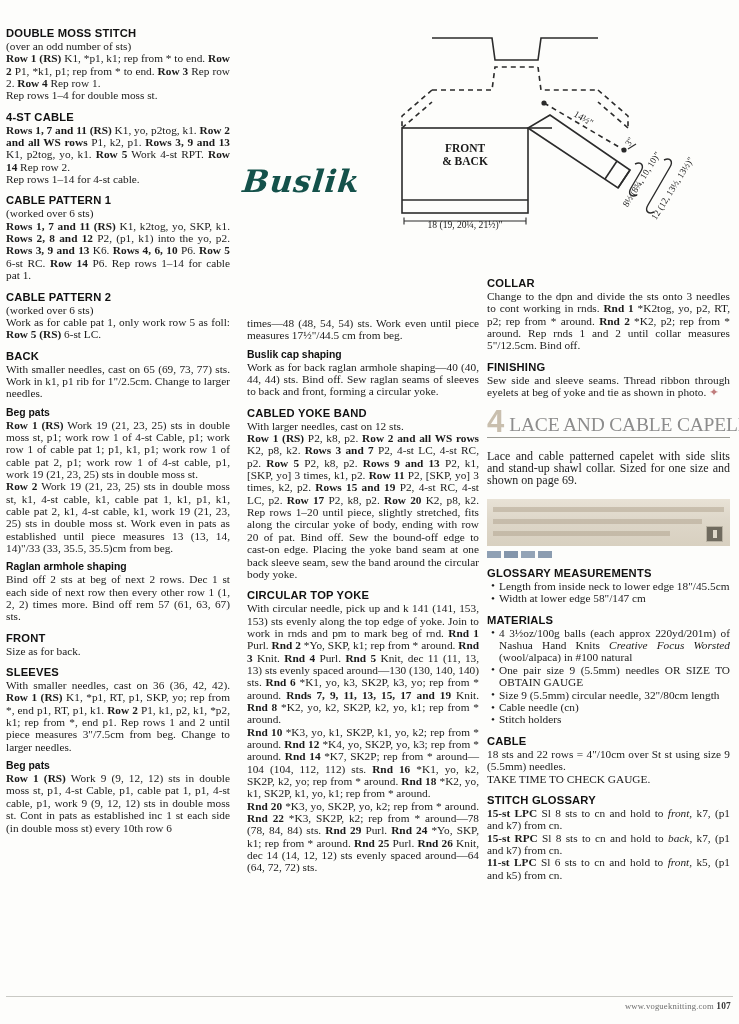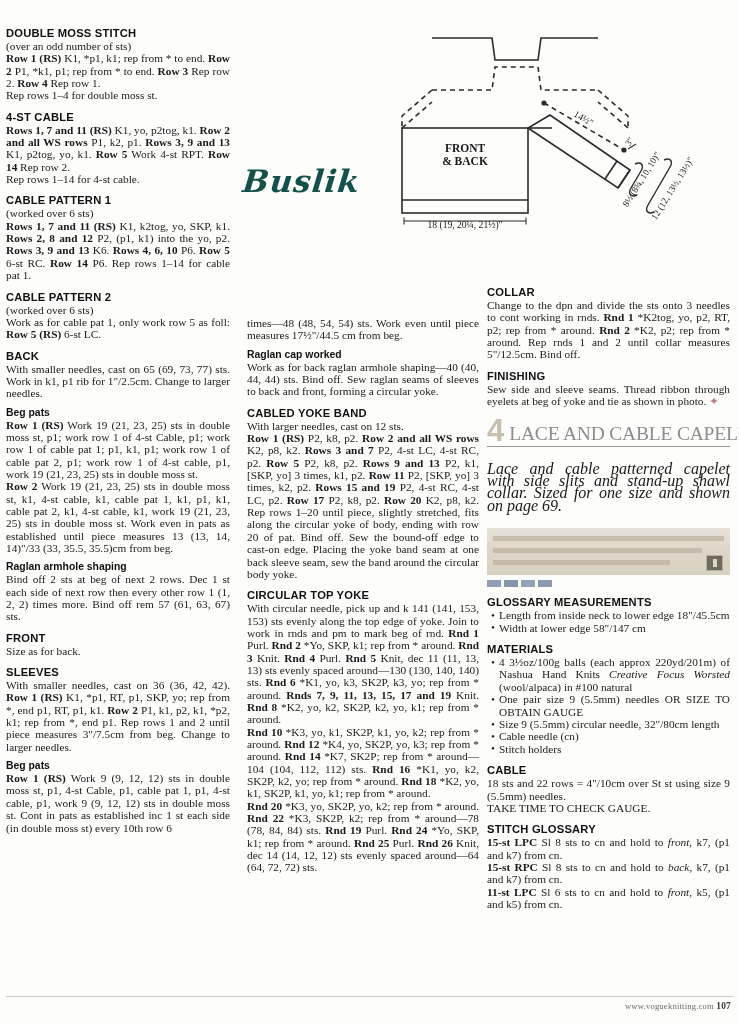--- a/index.html
+++ b/index.html
@@ -89,24 +89,23 @@
   }
   .pat-name{
     font-family:"Liberation Serif", serif;
     font-size:19.5px;
     line-height:1;
     color:#8d8d8d;
     letter-spacing:-.2px;
     white-space:nowrap;
   }
   .pat-desc{
-    font-size:16px;
+    font-size:12px;
     line-height:12.4px;
     text-align:justify;
-    font-style:italic;
   }
 
   
   .photo-strip{
     margin-top:10px;
     width:100%;
     height:47px;
     background:linear-gradient(180deg,#e8e2d6 0%,#ded7c9 45%,#d8d0c0 100%);
     position:relative;
     overflow:hidden;
@@ -163,21 +162,21 @@
   }
   #footer{
     position:absolute;right:8px;top:1001px;
     font-family:"Liberation Serif", serif;
     font-size:8.6px;
     color:#6d6d6d;
     letter-spacing:.2px;
   }
   #footer .pg{font-weight:bold;color:#3a3a3a;font-size:9.4px;}
 
-  .tight{margin-top:9px;}
+  .tight{margin-top:0;}
 </style>
 </head>
 <body>
 
 <div class="page">
 
   <div id="schematic">
     <svg width="345" height="245" viewBox="0 0 345 245" xmlns="http://www.w3.org/2000/svg">
       <g fill="none" stroke="#2b2b2b" stroke-width="1.6" stroke-linejoin="miter">
 
@@ -278,31 +277,31 @@
     <p class="body">With smaller needles, cast on 36 (36, 42, 42). <b>Row 1 (RS)</b> K1, *p1, RT, p1, SKP, yo; rep from *, end p1, RT, p1, k1. <b>Row 2</b> P1, k1, p2, k1, *p2, k1; rep from *, end p1. Rep rows 1 and 2 until piece measures 3"/7.5cm from beg. Change to larger needles.</p>
 
     <div class="h-sub">Beg pats</div>
     <p class="body"><b>Row 1 (RS)</b> Work 9 (9, 12, 12) sts in double moss st, p1, 4-st Cable, p1, cable pat 1, p1, 4-st cable, p1, work 9 (9, 12, 12) sts in double moss st. Cont in pats as established inc 1 st each side (in double moss st) every 10th row 6</p>
   </div>
 
   <div class="col" id="col2">
 
     <p class="body">times—48 (48, 54, 54) sts. Work even until piece measures 17½"/44.5 cm from beg.</p>
 
-    <div class="h-sub">Raglan cap worked</div>
+    <div class="h-sub">Buslik cap shaping</div>
     <p class="body">Work as for back raglan armhole shaping—40 (40, 44, 44) sts. Bind off. Sew raglan seams of sleeves to back and front, forming a circular yoke.</p>
 
     <div class="h-sec">CABLED YOKE BAND</div>
     <p class="body">With larger needles, cast on 12 sts.</p>
     <p class="body"><b>Row 1 (RS)</b> P2, k8, p2. <b>Row 2 and all WS rows</b> K2, p8, k2. <b>Rows 3 and 7</b> P2, 4-st LC, 4-st RC, p2. <b>Row 5</b> P2, k8, p2. <b>Rows 9 and 13</b> P2, k1, [SKP, yo] 3 times, k1, p2. <b>Row 11</b> P2, [SKP, yo] 3 times, k2, p2. <b>Rows 15 and 19</b> P2, 4-st RC, 4-st LC, p2. <b>Row 17</b> P2, k8, p2. <b>Row 20</b> K2, p8, k2. Rep rows 1–20 until piece, slightly stretched, fits along the circular yoke of body, ending with row 20 of pat. Bind off. Sew the bound-off edge to cast-on edge. Placing the yoke band seam at one back sleeve seam, sew the band around the circular body yoke.</p>
 
     <div class="h-sec">CIRCULAR TOP YOKE</div>
     <p class="body">With circular needle, pick up and k 141 (141, 153, 153) sts evenly along the top edge of yoke. Join to work in rnds and pm to mark beg of rnd. <b>Rnd 1</b> Purl. <b>Rnd 2</b> *Yo, SKP, k1; rep from * around. <b>Rnd 3</b> Knit. <b>Rnd 4</b> Purl. <b>Rnd 5</b> Knit, dec 11 (11, 13, 13) sts evenly spaced around—130 (130, 140, 140) sts. <b>Rnd 6</b> *K1, yo, k3, SK2P, k3, yo; rep from * around. <b>Rnds 7, 9, 11, 13, 15, 17 and 19</b> Knit. <b>Rnd 8</b> *K2, yo, k2, SK2P, k2, yo, k1; rep from * around.</p>
     <p class="body"><b>Rnd 10</b> *K3, yo, k1, SK2P, k1, yo, k2; rep from * around. <b>Rnd 12</b> *K4, yo, SK2P, yo, k3; rep from * around. <b>Rnd 14</b> *K7, SK2P; rep from * around—104 (104, 112, 112) sts. <b>Rnd 16</b> *K1, yo, k2, SK2P, k2, yo; rep from * around. <b>Rnd 18</b> *K2, yo, k1, SK2P, k1, yo, k1; rep from * around.</p>
-    <p class="body"><b>Rnd 20</b> *K3, yo, SK2P, yo, k2; rep from * around. <b>Rnd 22</b> *K3, SK2P, k2; rep from * around—78 (78, 84, 84) sts. <b>Rnd 19</b> Purl. <b>Rnd 24</b> *Yo, SKP, k1; rep from * around. <b>Rnd 25</b> Purl. <b>Rnd 26</b> Knit, dec 14 (14, 12, 12) sts evenly spaced around—64 (64, 72, 72) sts.</p>
+    <p class="body"><b>Rnd 20</b> *K3, yo, SK2P, yo, k2; rep from * around. <b>Rnd 22</b> *K3, SK2P, k2; rep from * around—78 (78, 84, 84) sts. <b>Rnd 29</b> Purl. <b>Rnd 24</b> *Yo, SKP, k1; rep from * around. <b>Rnd 25</b> Purl. <b>Rnd 26</b> Knit, dec 14 (14, 12, 12) sts evenly spaced around—64 (64, 72, 72) sts.</p>
   </div>
 
   <div class="col" id="col3">
 
     <div class="h-sec tight">COLLAR</div>
     <p class="body">Change to the dpn and divide the sts onto 3 needles to cont working in rnds. <b>Rnd 1</b> *K2tog, yo, p2, RT, p2; rep from * around. <b>Rnd 2</b> *K2, p2; rep from * around. Rep rnds 1 and 2 until collar measures 5"/12.5cm. Bind off.</p>
 
     <div class="h-sec">FINISHING</div>
     <p class="body">Sew side and sleeve seams. Thread ribbon through eyelets at beg of yoke and tie as shown in photo. <span style="color:#c07d7d">✦</span></p>
 

